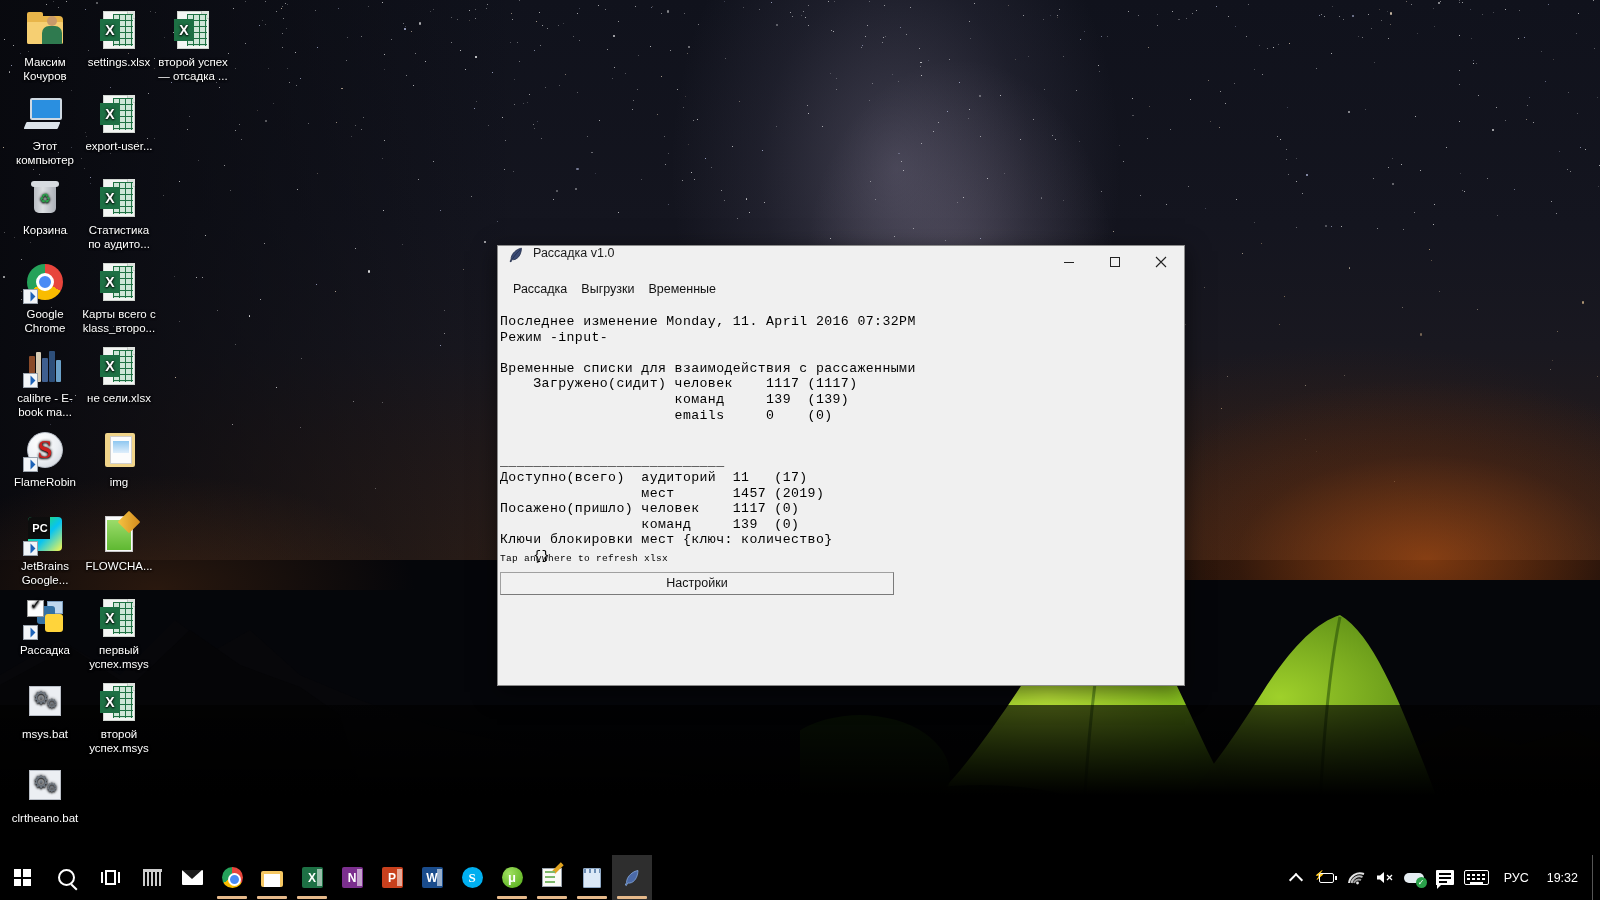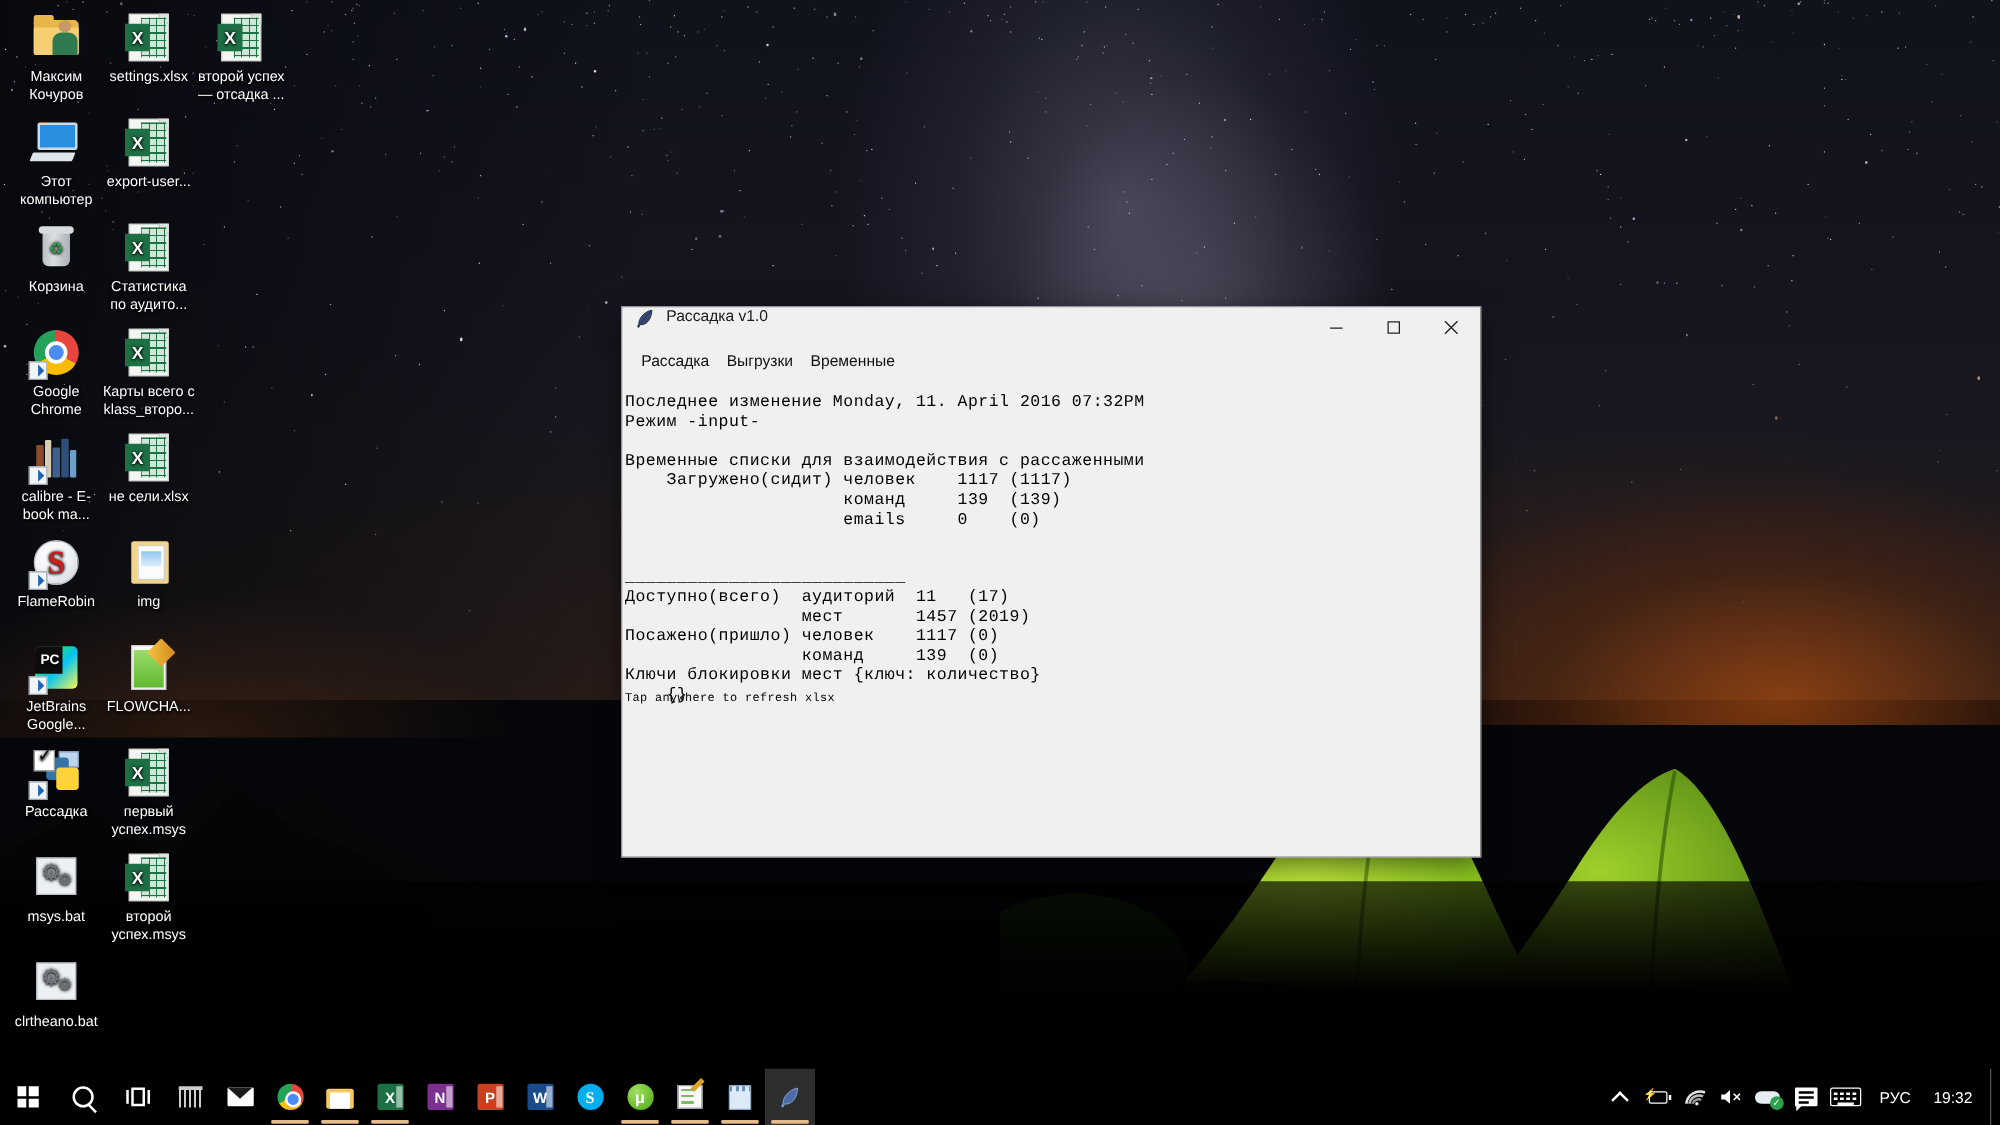--- a/index.html
+++ b/index.html
@@ -1230,20 +1230,21 @@
 
 
 ___________________________
 Доступно(всего)  аудиторий  11   (17)
                  мест       1457 (2019)
 Посажено(пришло) человек    1117 (0)
                  команд     139  (0)
 Ключи блокировки мест {ключ: количество}
     {}</pre>
     <div id="hint">Tap anywhere to refresh xlsx</div>
+    <div id="settings-btn">Настройки</div>
   </div>
 </div>
 
 <div id="taskbar">
 
   <div class="tb-btn">
     <span class="g-win">
         <i></i>
         <i></i>
         <i></i>

